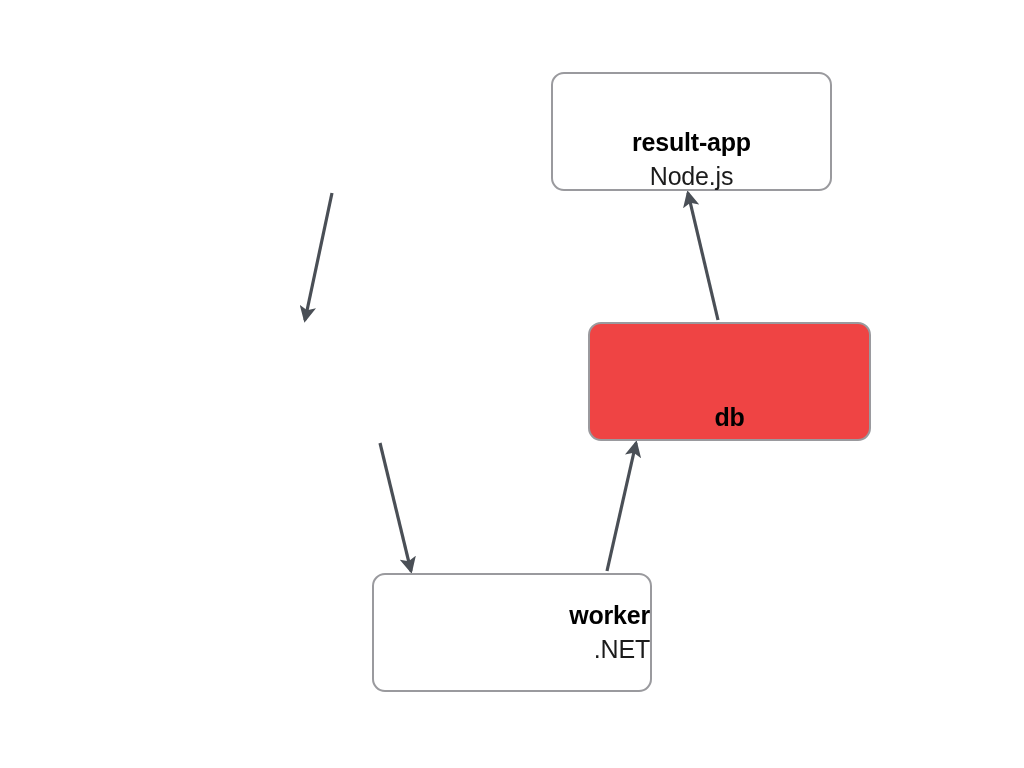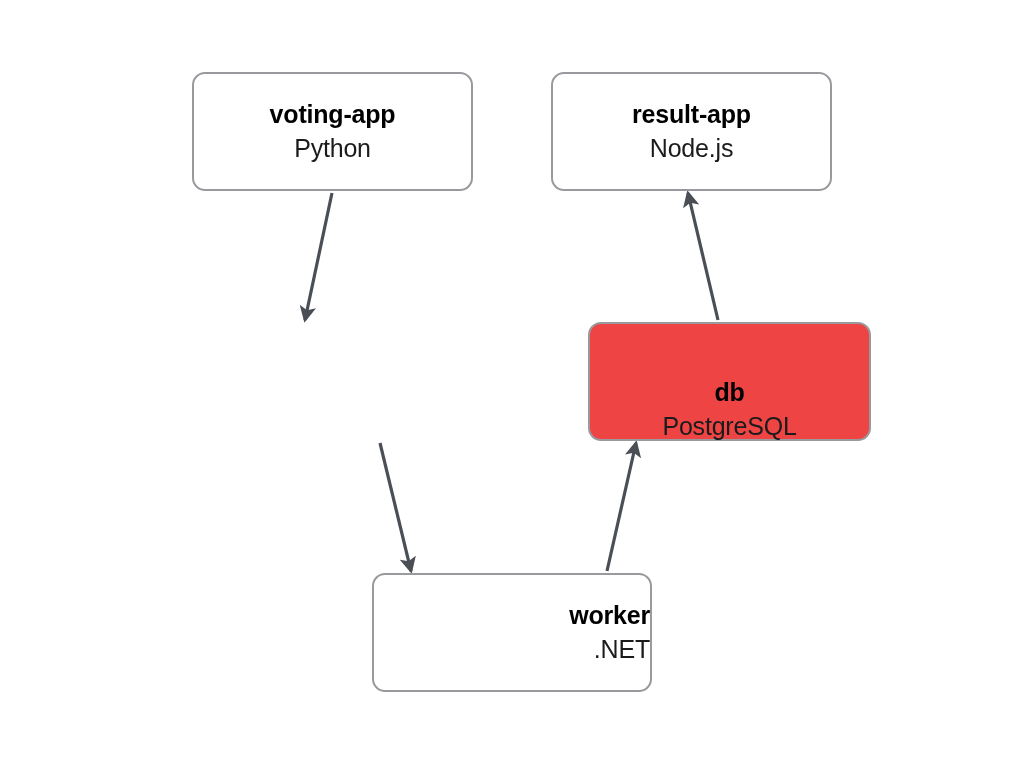--- a/index.html
+++ b/index.html
@@ -63,34 +63,29 @@
       <marker id="arrowhead" markerWidth="5.2" markerHeight="5.2" refX="4.3" refY="2.6" orient="auto" markerUnits="strokeWidth">
         <path d="M 0 0 L 5.2 2.6 L 0 5.2 L 1.15 2.6 z" fill="#4a4f56"></path>
       </marker>
     </defs>
     <line class="edge-line" stroke="#4a4f56" stroke-width="3.2" stroke-linecap="butt" marker-end="url(#arrowhead)" x1="332" y1="193" x2="305" y2="320"></line>
     <line class="edge-line" stroke="#4a4f56" stroke-width="3.2" stroke-linecap="butt" marker-end="url(#arrowhead)" x1="380" y1="443" x2="411" y2="571"></line>
     <line class="edge-line" stroke="#4a4f56" stroke-width="3.2" stroke-linecap="butt" marker-end="url(#arrowhead)" x1="607" y1="571" x2="636" y2="443"></line>
     <line class="edge-line" stroke="#4a4f56" stroke-width="3.2" stroke-linecap="butt" marker-end="url(#arrowhead)" x1="718" y1="320" x2="688" y2="193"></line>
   </svg>
 
-  <div class="node" style="left: 192px; top: 72px; width: 281px; height: 119px; border-color: rgb(154, 154, 158); background: rgb(255, 255, 255);">
-    <div class="node-title">voting-app</div>
-    <div class="node-subtitle">Python</div>
-  </div>
 
-  <div class="node" style="left: 551px; top: 72px; width: 281px; height: 119px; border-color: rgb(154, 154, 158); background: rgb(255, 255, 255);">
+  <div class="node" style="left: 551px; top: 72px; width: 281px; height: 119px; border-color: rgb(154, 154, 158); background: rgb(255, 255, 255); justify-content: flex-end;">
     <div class="node-title">result-app</div>
     <div class="node-subtitle">Node.js</div>
   </div>
 
 
   <div class="node" style="left: 588px; top: 322px; width: 283px; height: 119px; border-color: rgb(154, 154, 158); background: #ef4444; justify-content: flex-end;">
     <div class="node-title">db</div>
-    <div class="node-subtitle">PostgreSQL</div>
   </div>
 
   <div class="node" style="left: 372px; top: 573px; width: 280px; height: 119px; border-color: rgb(154, 154, 158); background: rgb(255, 255, 255); align-items: flex-end;">
     <div class="node-title">worker</div>
     <div class="node-subtitle">.NET</div>
   </div>
 
 </div>
 
 </body></html>

